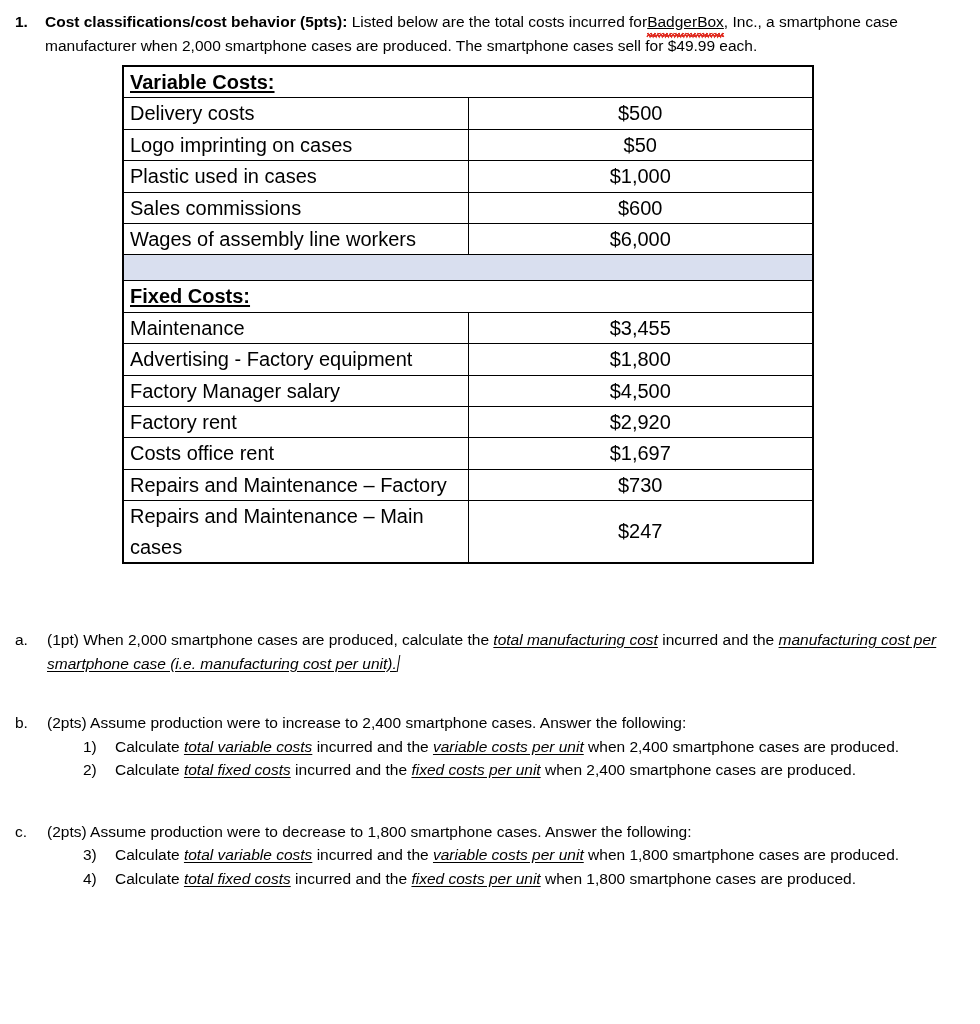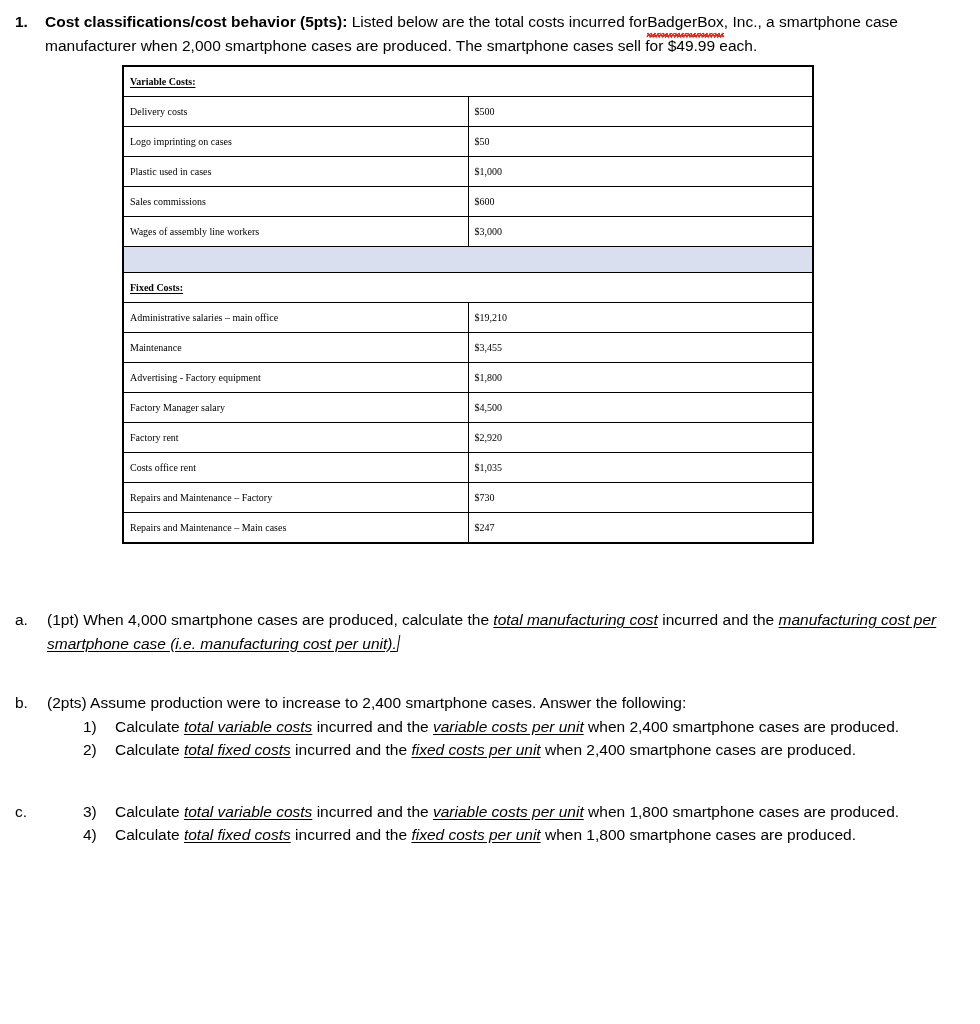--- a/index.html
+++ b/index.html
@@ -33,20 +33,21 @@
   .q-body {
     margin-left: 30px;
     text-align: left;
   }
   .bold { font-weight: bold; text-align: right; }
 
   
   .squiggle {
     position: relative;
     display: inline-block;
+    text-decoration: underline;
   }
   .squiggle::after {
     content: "";
     position: absolute;
     left: 0;
     right: 0;
     bottom: -3px;
     height: 4px;
     background-image:
       repeating-linear-gradient(135deg,
@@ -74,39 +75,38 @@
   table.cost-table {
     border-collapse: collapse;
     width: 100%;
     table-layout: fixed;
     border: 2.5px solid #000;
   }
   table.cost-table td {
     border: 1.3px solid #000;
     height: 29px;
     padding: 0 6px;
-    font-size: 10px;
+    font-size: 20px;
     vertical-align: middle;
     background: #ffffff;
-    font-family: Liberation Serif, serif;
   }
   td.sec-head {
     font-weight: bold;
     padding-left: 9px;
   }
   td.sec-head span {
     text-decoration: underline;
     text-underline-offset: 2px;
   }
   td.item {
     padding-left: 24px;
   }
   td.amount {
     width: 178px;
-    text-align: left;
+    text-align: center;
     padding-right: 9px;
   }
   tr.spacer td {
     background: #d9dfef;
     height: 25px;
     border-left: 2.5px solid #000;
     border-right: 2.5px solid #000;
   }
 
   
@@ -187,74 +187,70 @@
       <tr>
         <td class="item">Plastic used in cases</td>
         <td class="amount">$1,000</td>
       </tr>
       <tr>
         <td class="item">Sales commissions</td>
         <td class="amount">$600</td>
       </tr>
       <tr>
         <td class="item">Wages of assembly line workers</td>
-        <td class="amount">$3,000</td>
+        <td class="amount">$6,000</td>
       </tr>
 
       <tr class="spacer">
         <td colspan="2"></td>
       </tr>
 
       <tr>
         <td class="sec-head" colspan="2"><span>Fixed Costs:</span></td>
       </tr>
 
       <tr>
-        <td class="item">Administrative salaries – main office</td>
-        <td class="amount">$19,210</td>
-      </tr>
-      <tr>
         <td class="item">Maintenance</td>
         <td class="amount">$3,455</td>
       </tr>
       <tr>
         <td class="item">Advertising - Factory equipment</td>
         <td class="amount">$1,800</td>
       </tr>
       <tr>
         <td class="item">Factory Manager salary</td>
         <td class="amount">$4,500</td>
       </tr>
       <tr>
         <td class="item">Factory rent</td>
         <td class="amount">$2,920</td>
       </tr>
       <tr>
         <td class="item">Costs office rent</td>
-        <td class="amount">$1,035</td>
+        <td class="amount">$1,697</td>
       </tr>
       <tr>
         <td class="item">Repairs and Maintenance – Factory</td>
         <td class="amount">$730</td>
       </tr>
       <tr>
         <td class="item">Repairs and Maintenance – Main cases</td>
         <td class="amount">$247</td>
       </tr>
     </tbody>
   </table>
 </div>
 
 <div class="gap-a"></div>
 
 <div class="part">
   <span class="part-marker">a.</span>
   <div class="part-body">
     <span>(1pt)</span>
-    <span>When 4,000 smartphone cases are produced, calculate the</span>
+    <span>When 2,000 smartphone cases are produced, calculate the</span>
     <span class="ul-it">total manufacturing cost</span>
     <span>incurred and the</span>
     <span class="ul-it">manufacturing cost per smartphone case (i.e. manufacturing cost per unit).</span><span class="caret"></span>
   </div>
 </div>
 
 <div class="gap-b"></div>
 
 <div class="part">
   <span class="part-marker">b.</span>
@@ -279,20 +275,24 @@
       <span class="ul-it">fixed costs per unit</span>
       <span>when 2,400 smartphone cases are produced.</span>
     </div>
   </div>
 </div>
 
 <div class="gap-c"></div>
 
 <div class="part">
   <span class="part-marker">c.</span>
+  <div class="part-body">
+    <span>(2pts)</span>
+    <span>Assume production were to decrease to 1,800 smartphone cases.  Answer the following:</span>
+  </div>
   <div class="sub-list">
     <div class="sub-item">
       <span class="sub-marker">3)</span>
       <span>Calculate</span>
       <span class="ul-it">total variable costs</span>
       <span>incurred and the</span>
       <span class="ul-it">variable costs per unit</span>
       <span>when 1,800 smartphone cases are produced.</span>
     </div>
     <div class="sub-item">

